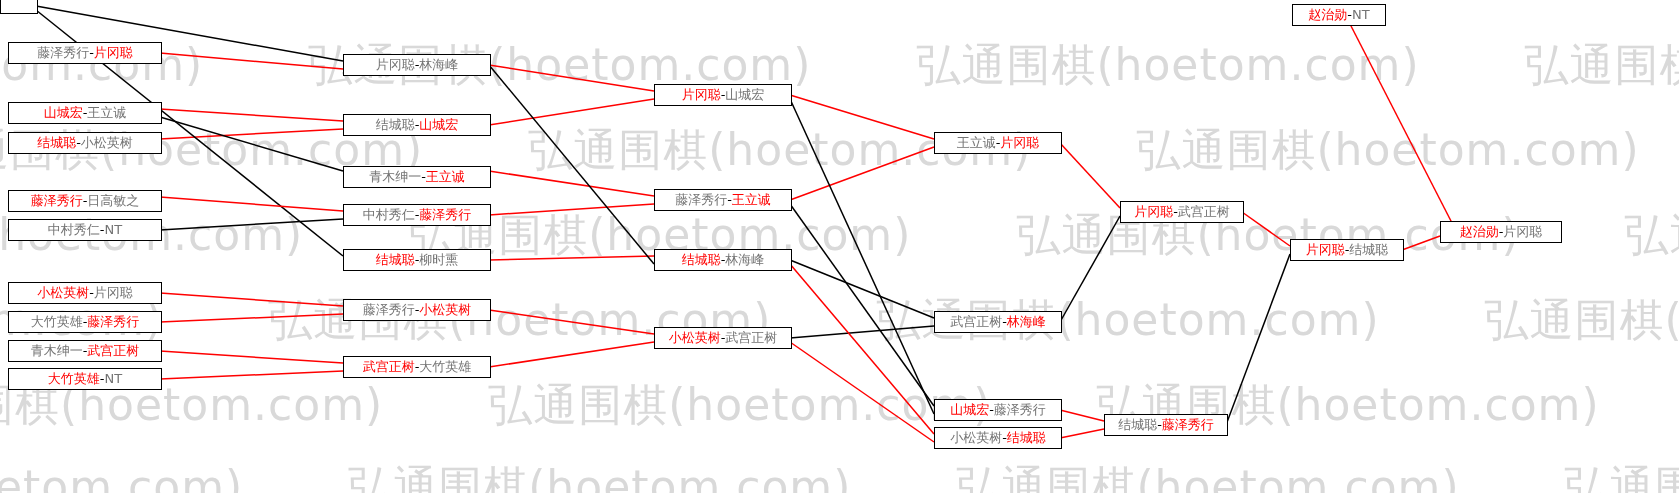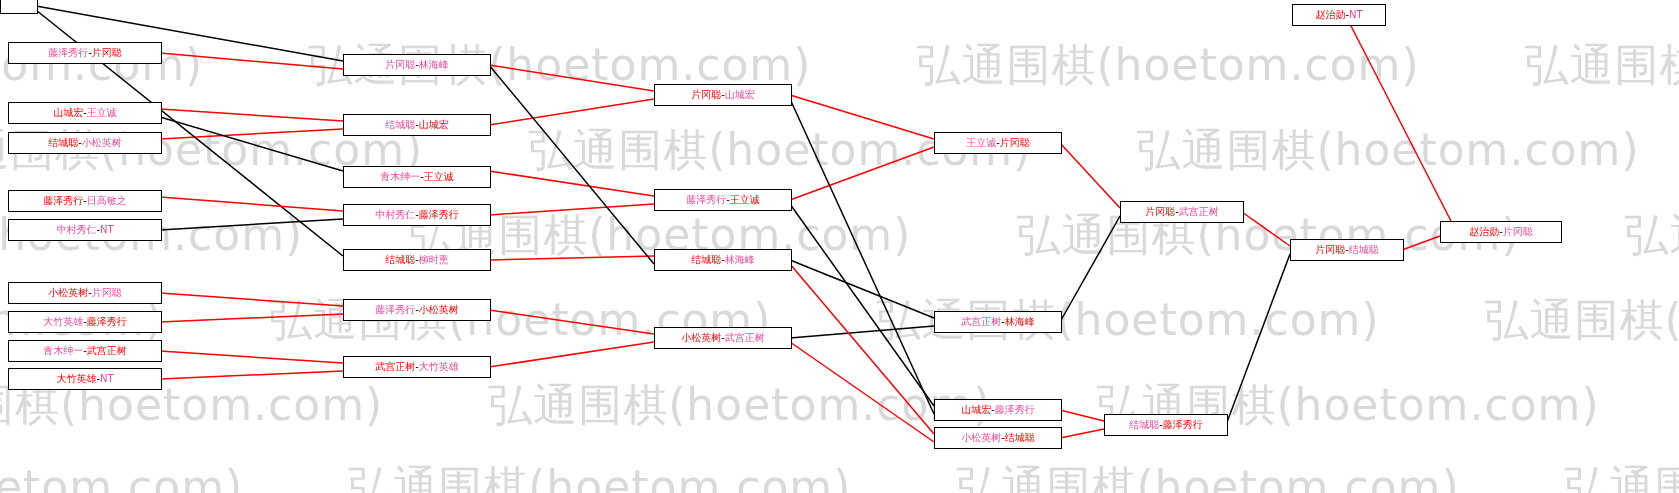--- a/index.html
+++ b/index.html
@@ -11,24 +11,24 @@
   .wm-row{
     position:absolute;white-space:nowrap;font-size:44px;color:#d9d9d9;
     letter-spacing:1px;user-select:none;
   }
   #wires{position:absolute;left:0;top:0;z-index:1}
   line.k{stroke:#000000;stroke-width:1.5}
   line.r{stroke:#ff0000;stroke-width:1.5}
   .node{
     position:absolute;z-index:2;height:20px;background:#ffffff;
     border:1px solid #000000;display:flex;align-items:center;justify-content:center;
-    font-size:10px;line-height:20px;white-space:nowrap;
+    font-size:13px;line-height:20px;white-space:nowrap;
   }
   [data-c="red"]{color:#ff0000}
-  [data-c="black"]{color:#ec4899}
+  [data-c="black"]{color:#737373}
 </style>
 </head>
 <body>
 
 <div id="watermark-layer">
     <div class="wm-row" style="top: 36px; left: -300px;">弘通围棋(hoetom.com)　　 弘通围棋(hoetom.com)　　 弘通围棋(hoetom.com)　　 弘通围棋(hoetom.com)　　 </div>
     <div class="wm-row" style="top: 121px; left: -80px;">弘通围棋(hoetom.com)　　 弘通围棋(hoetom.com)　　 弘通围棋(hoetom.com)　　 弘通围棋(hoetom.com)　　 </div>
     <div class="wm-row" style="top: 206px; left: -200px;">弘通围棋(hoetom.com)　　 弘通围棋(hoetom.com)　　 弘通围棋(hoetom.com)　　 弘通围棋(hoetom.com)　　 </div>
     <div class="wm-row" style="top: 291px; left: -340px;">弘通围棋(hoetom.com)　　 弘通围棋(hoetom.com)　　 弘通围棋(hoetom.com)　　 弘通围棋(hoetom.com)　　 </div>
     <div class="wm-row" style="top: 376px; left: -120px;">弘通围棋(hoetom.com)　　 弘通围棋(hoetom.com)　　 弘通围棋(hoetom.com)　　 弘通围棋(hoetom.com)　　 </div>

